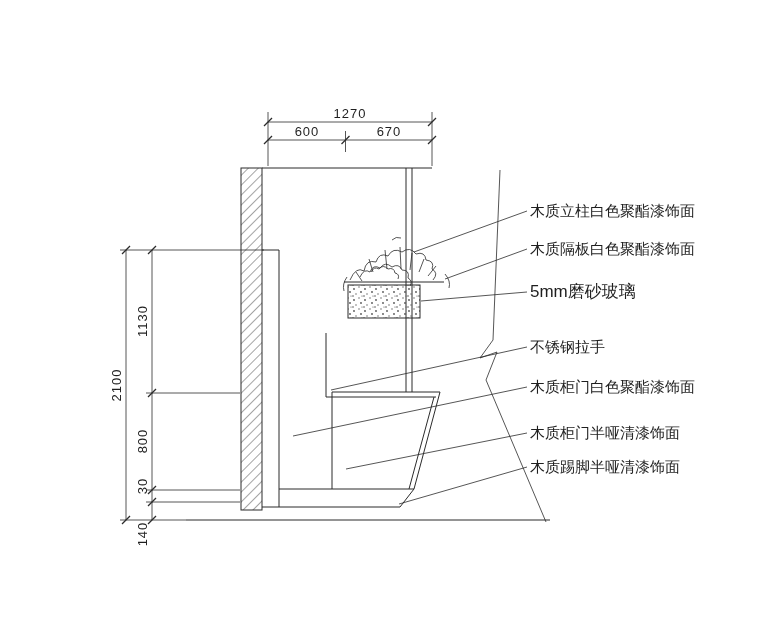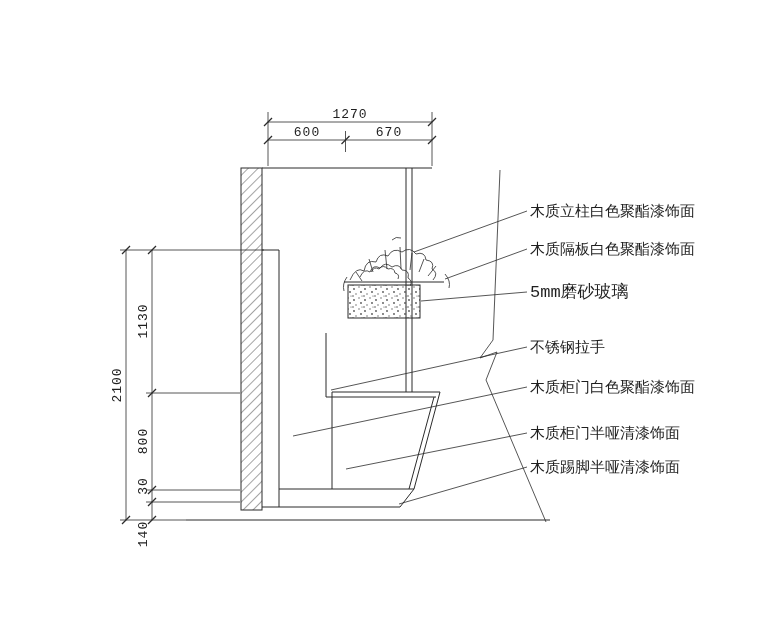--- a/index.html
+++ b/index.html
@@ -1,17 +1,17 @@
 <!DOCTYPE html>
 <html><head>
 <meta charset="utf-8">
 <style>
   html,body{margin:0;padding:0;background:#ffffff;}
   .page{position:relative;width:780px;height:624px;background:#fff;overflow:hidden;
-        font-family:Liberation Mono, monospace;}
+        font-family:Liberation Sans, sans-serif;}
   svg{position:absolute;left:0;top:0;}
   text{fill:#1f1f1f;}
   .dim{font-size:13px;letter-spacing:1px;}
   .lbl{font-size:15px;}
   .lbl-big{font-size:17px;}
   .ln{stroke:#2b2b2b;stroke-width:1;fill:none;}
   .thin{stroke:#2b2b2b;stroke-width:0.8;fill:none;}
 </style>
 </head>
 <body>

